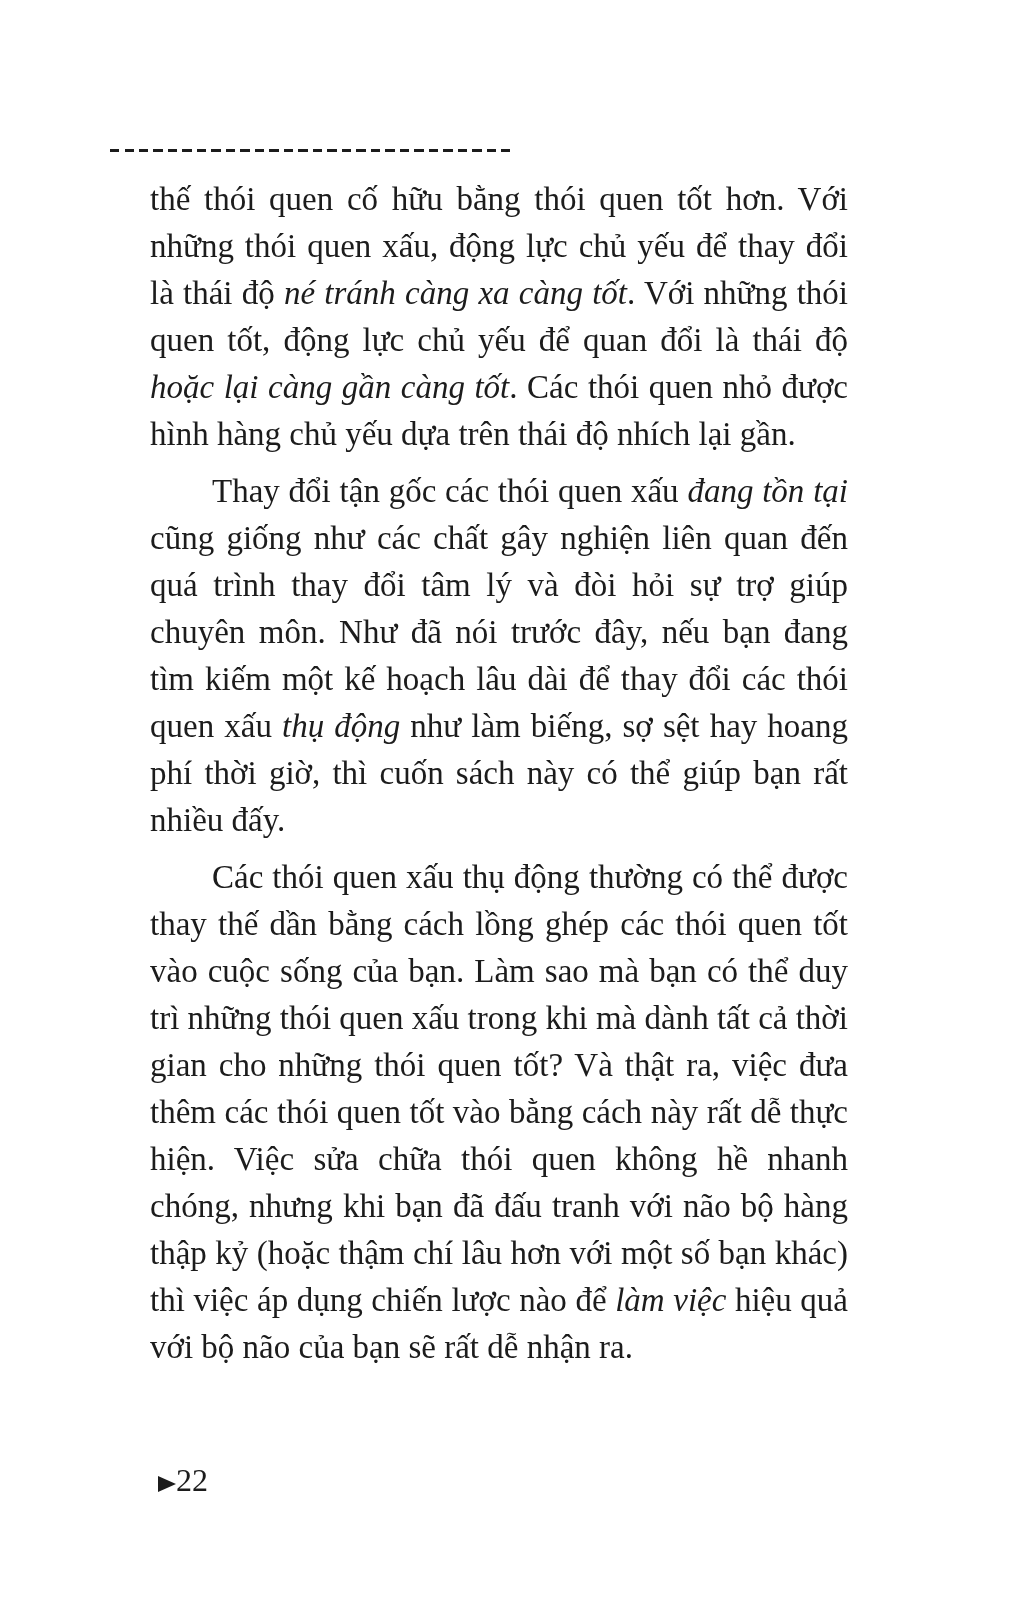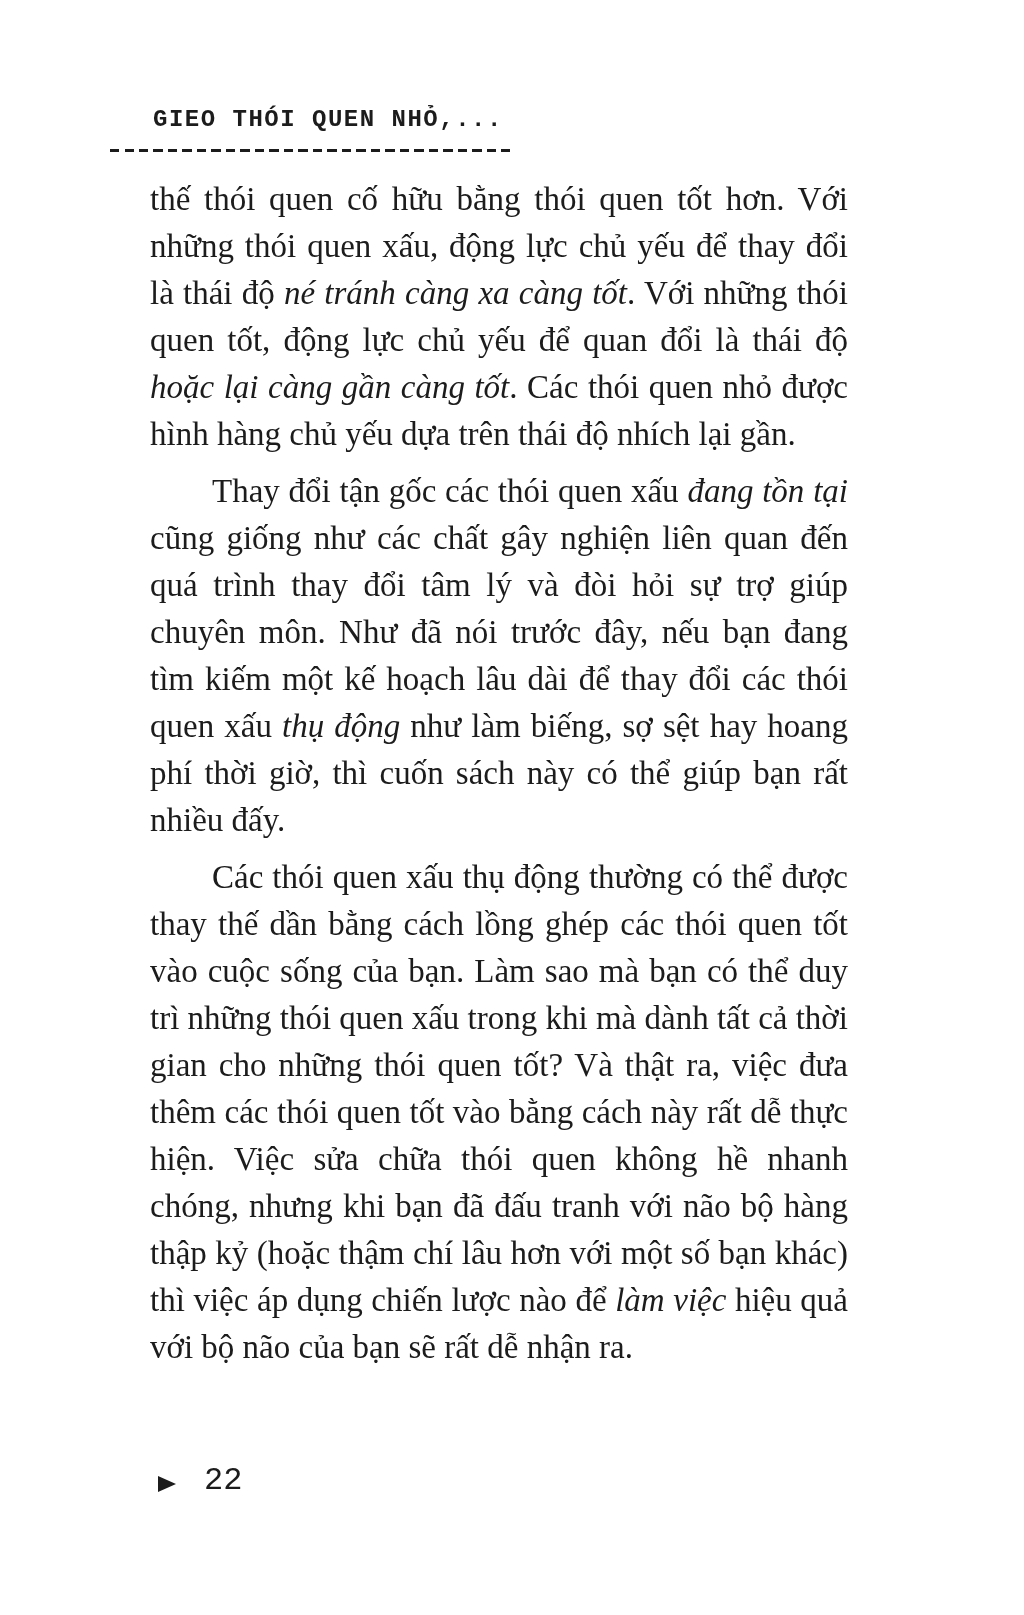--- a/index.html
+++ b/index.html
@@ -65,32 +65,30 @@
   }
   .tri-icon {
     width: 0;
     height: 0;
     border-top: 8px solid transparent;
     border-bottom: 8px solid transparent;
     border-left: 18px solid #1c1c1c;
     margin-top: 6px;
   }
   .page-number {
-    margin-left: 28px;
     font-size: 32px;
     color: #1c1c1c;
-    font-family: Liberation Mono, monospace;
+    font-family: Liberation Serif, serif;
   }
 </style>
 </head>
 <body>
 
 <div class="page">
 
-  <div class="running-header">GIEO THÓI QUEN NHỎ,...</div>
 
   <div class="dashed-rule"></div>
 
   <div class="body-text">
       <p><span>thế thói quen cố hữu bằng thói quen tốt hơn. Với những thói quen xấu, động lực chủ yếu để thay đổi là thái độ </span><em>né tránh càng xa càng tốt</em><span>. Với những thói quen tốt, động lực chủ yếu để quan đổi là thái độ </span><em>hoặc lại càng gần càng tốt</em><span>. Các thói quen nhỏ được hình hàng chủ yếu dựa trên thái độ nhích lại gần.</span></p>
       <p class="indent"><span>Thay đổi tận gốc các thói quen xấu </span><em>đang tồn tại</em><span> cũng giống như các chất gây nghiện liên quan đến quá trình thay đổi tâm lý và đòi hỏi sự trợ giúp chuyên môn. Như đã nói trước đây, nếu bạn đang tìm kiếm một kế hoạch lâu dài để thay đổi các thói quen xấu </span><em>thụ động</em><span> như làm biếng, sợ sệt hay hoang phí thời giờ, thì cuốn sách này có thể giúp bạn rất nhiều đấy.</span></p>
       <p class="indent"><span>Các thói quen xấu thụ động thường có thể được thay thế dần bằng cách lồng ghép các thói quen tốt vào cuộc sống của bạn. Làm sao mà bạn có thể duy trì những thói quen xấu trong khi mà dành tất cả thời gian cho những thói quen tốt? Và thật ra, việc đưa thêm các thói quen tốt vào bằng cách này rất dễ thực hiện. Việc sửa chữa thói quen không hề nhanh chóng, nhưng khi bạn đã đấu tranh với não bộ hàng thập kỷ (hoặc thậm chí lâu hơn với một số bạn khác) thì việc áp dụng chiến lược nào để </span><em>làm việc</em><span> hiệu quả với bộ não của bạn sẽ rất dễ nhận ra.</span></p>
     </div>
 
   <div class="footer">

